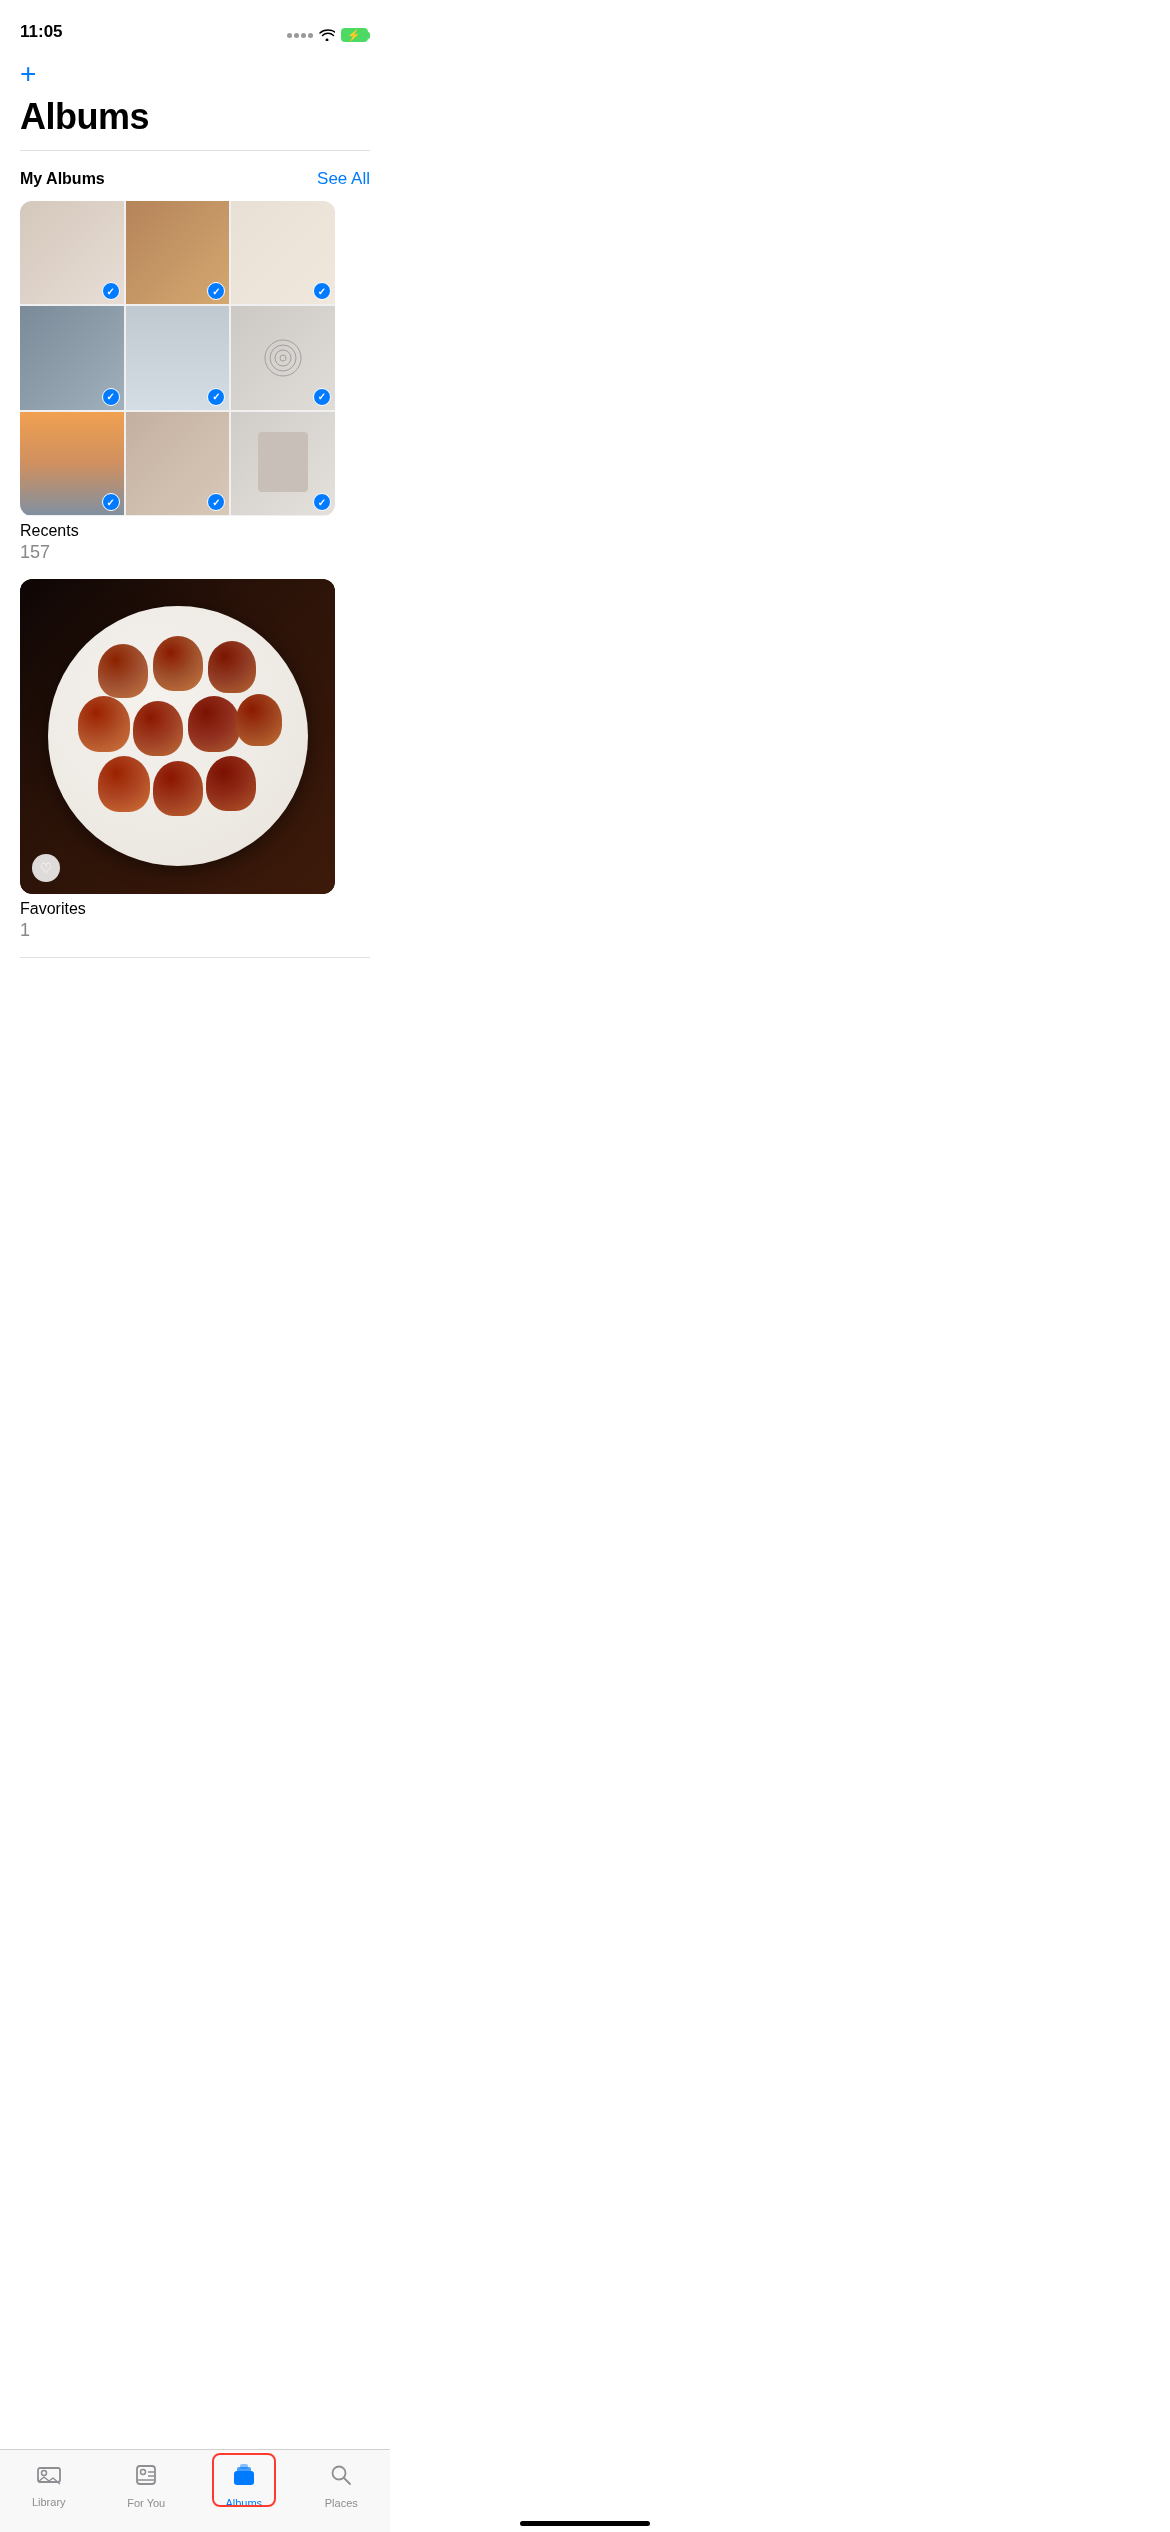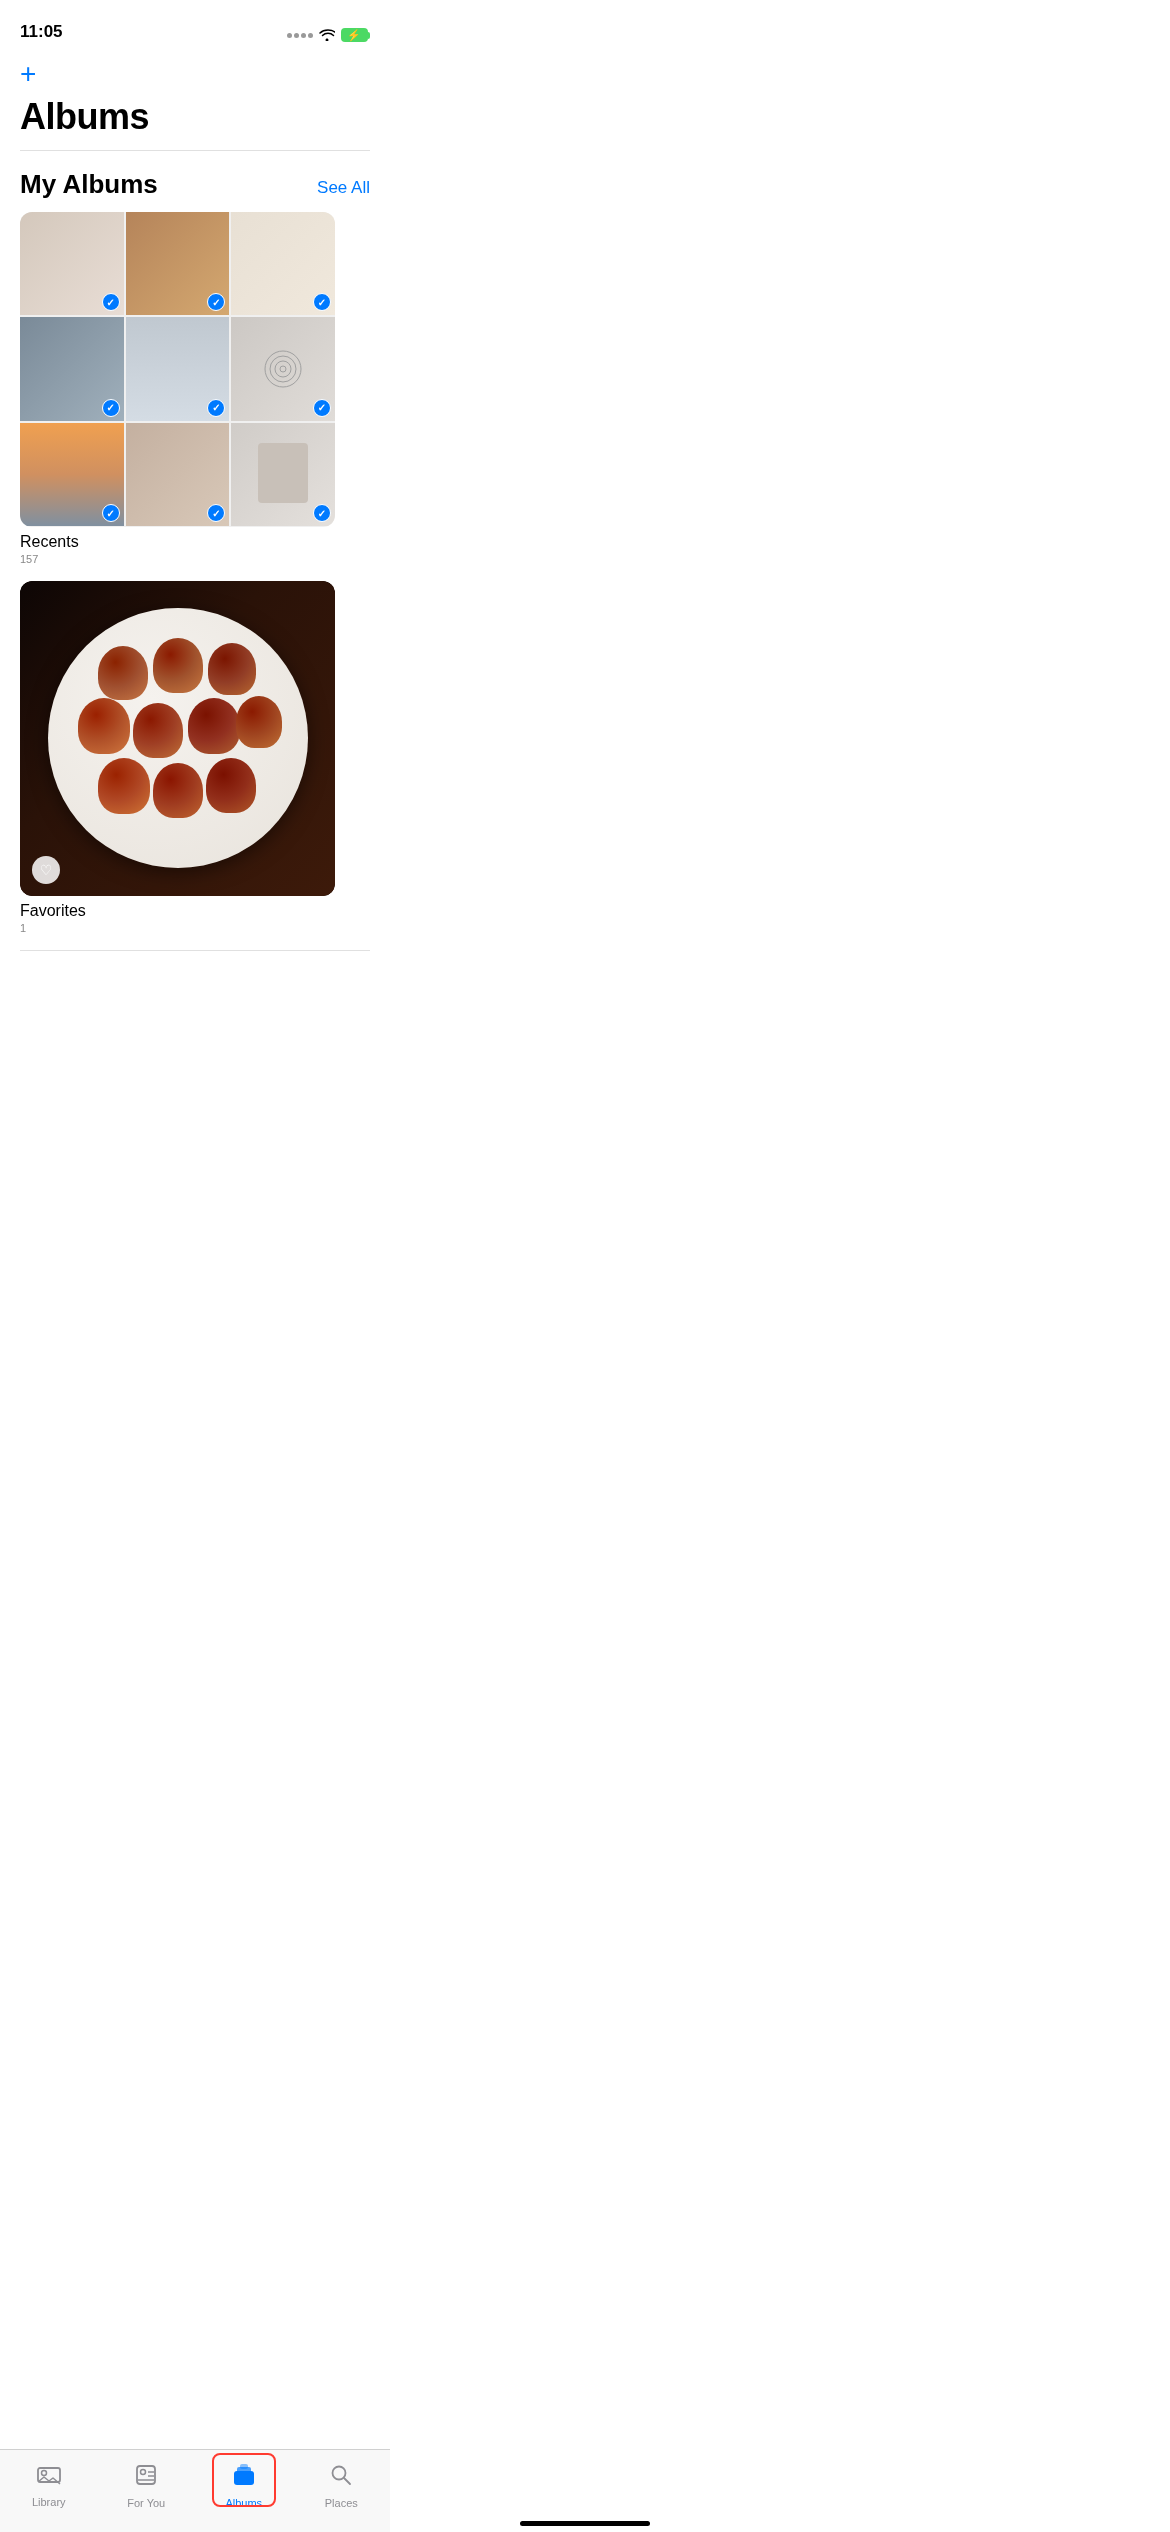--- a/index.html
+++ b/index.html
@@ -74,21 +74,21 @@
 
     
     .section-header {
       display: flex;
       justify-content: space-between;
       align-items: baseline;
       padding: 18px 20px 12px 20px;
     }
 
     .section-title {
-      font-size: 26px;
+      font-size: 16px;
       font-weight: 700;
       color: #000;
     }
 
     .see-all-link {
       font-size: 17px;
       color: #007AFF;
       font-weight: 400;
       cursor: pointer;
     }
@@ -169,21 +169,21 @@
     }
 
     .album-name {
       font-size: 16px;
       font-weight: 500;
       color: #000000;
       margin-bottom: 2px;
     }
 
     .album-count {
-      font-size: 11px;
+      font-size: 18px;
       color: #888;
     }
 
     
     .people-section {
       padding: 0 20px;
     }
 
     .people-title {
       font-size: 22px;

